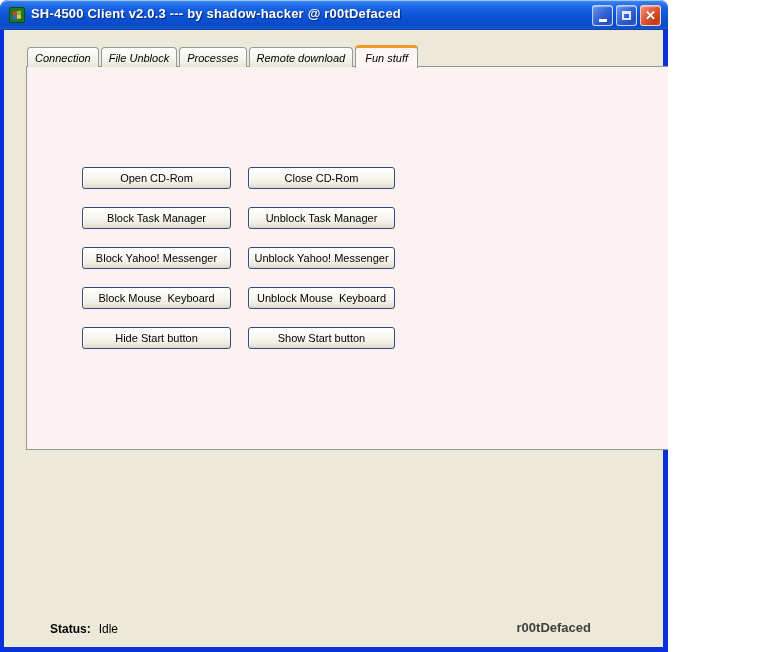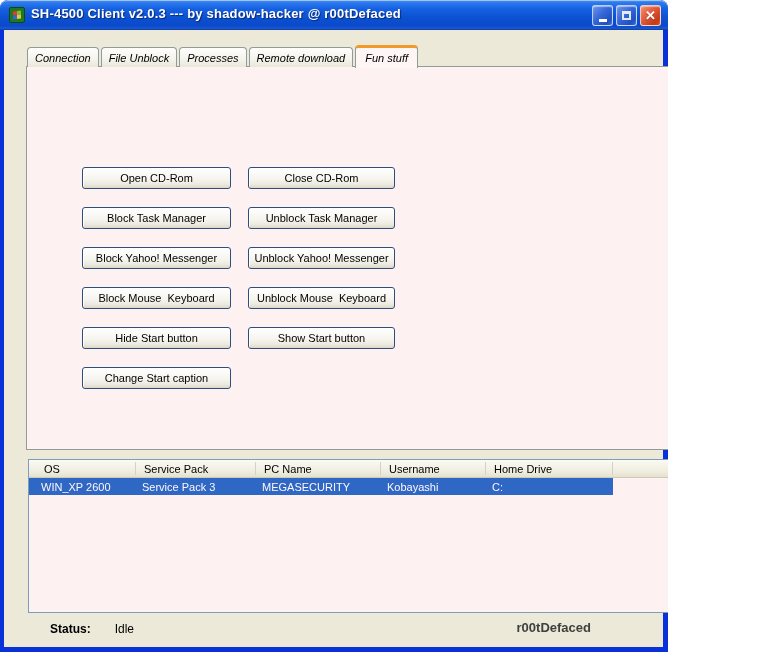--- a/index.html
+++ b/index.html
@@ -85,21 +85,21 @@
   .lv-hcell::after { content:""; position:absolute; right:0; top:2px; bottom:2px; width:1px; background:#D8CFC6; }
   .lv-hcell.first { padding-left:15px; }
   .lv-hcell.filler { flex:1; } .lv-hcell.filler::after { display:none; }
   .c0{width:107px;} .c1{width:120px;} .c2{width:125px;} .c3{width:105px;} .c4{width:127px;}
   .lv-row { display:flex; height:17px; font-size:11px; align-items:center; cursor:default; }
   .lv-row.selected { width:584px; background:#2F67C5; color:#FFF7F7; }
   .lv-cell { padding-left:6px; overflow:hidden; white-space:nowrap; }
   .lv-cell.first { padding-left:12px; }
 
   
-  .statusline { position:absolute; left:46px; top:592px; font-size:12px; color:#000; display:flex; gap:24px; }
+  .statusline { position:absolute; left:46px; top:592px; font-size:12px; color:#000; display:flex; gap:8px; }
   .status-label { font-weight:bold; }
   .branding { position:absolute; right:72px; top:590px; font-size:13px; font-weight:bold; color:#404040; }
 </style>
 </head>
 <body>
 
 <div class="window">
 
   <div class="titlebar">
     <div class="app-icon">
@@ -138,40 +138,22 @@
       <button class="xpbtn col-l row-1">Open CD-Rom</button>
       <button class="xpbtn col-r row-1">Close CD-Rom</button>
       <button class="xpbtn col-l row-2">Block Task Manager</button>
       <button class="xpbtn col-r row-2">Unblock Task Manager</button>
       <button class="xpbtn col-l row-3">Block Yahoo! Messenger</button>
       <button class="xpbtn col-r row-3">Unblock Yahoo! Messenger</button>
       <button class="xpbtn col-l row-4">Block Mouse  Keyboard</button>
       <button class="xpbtn col-r row-4">Unblock Mouse  Keyboard</button>
       <button class="xpbtn col-l row-5">Hide Start button</button>
       <button class="xpbtn col-r row-5">Show Start button</button>
-      <button class="xpbtn col-l row-6">Change Start caption</button>
     </div>
 
-    <div class="listview">
-      <div class="lv-header">
-        <div class="lv-hcell first c0">OS</div>
-        <div class="lv-hcell c1">Service Pack</div>
-        <div class="lv-hcell c2">PC Name</div>
-        <div class="lv-hcell c3">Username</div>
-        <div class="lv-hcell c4">Home Drive</div>
-        <div class="lv-hcell filler"></div>
-      </div>
-      <div class="lv-row selected">
-        <div class="lv-cell first c0">WIN_XP 2600</div>
-        <div class="lv-cell c1">Service Pack 3</div>
-        <div class="lv-cell c2">MEGASECURITY</div>
-        <div class="lv-cell c3">Kobayashi</div>
-        <div class="lv-cell c4">C:</div>
-      </div>
-    </div>
 
     <div class="statusline">
       <span class="status-label">Status:</span>
       <span class="status-value">Idle</span>
     </div>
     <div class="branding">r00tDefaced</div>
 
   </div>
 </div>
 

